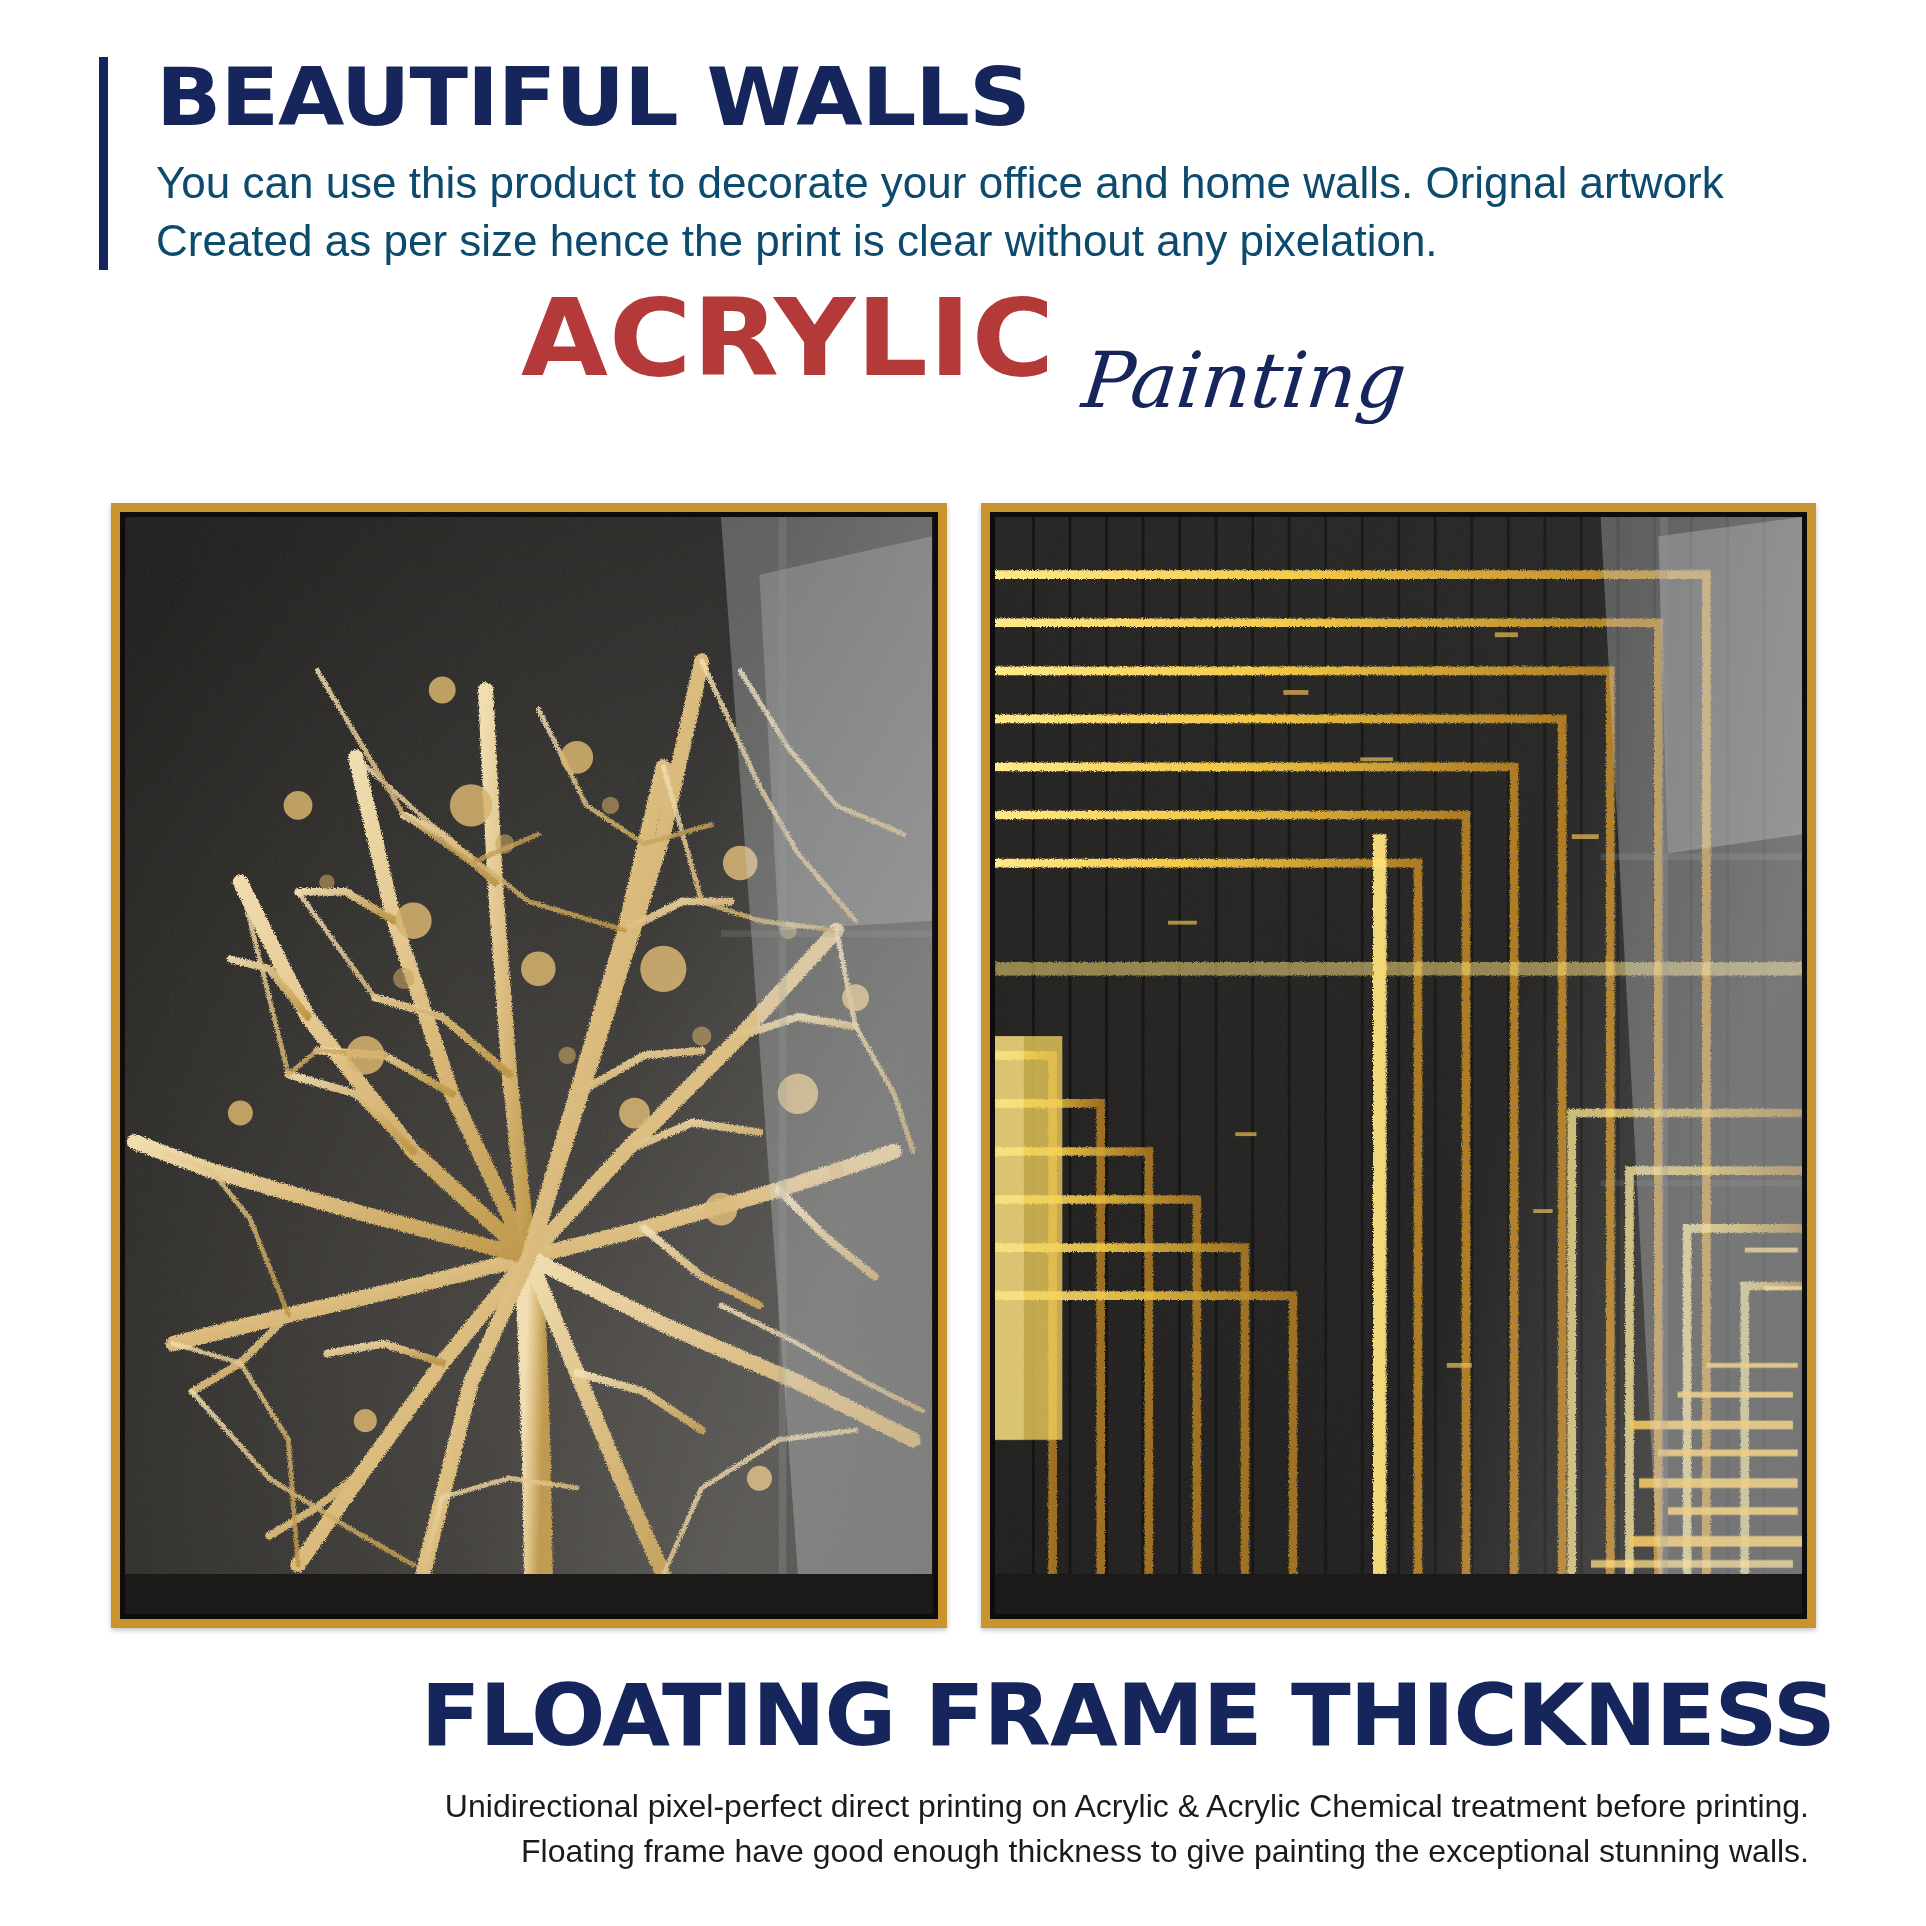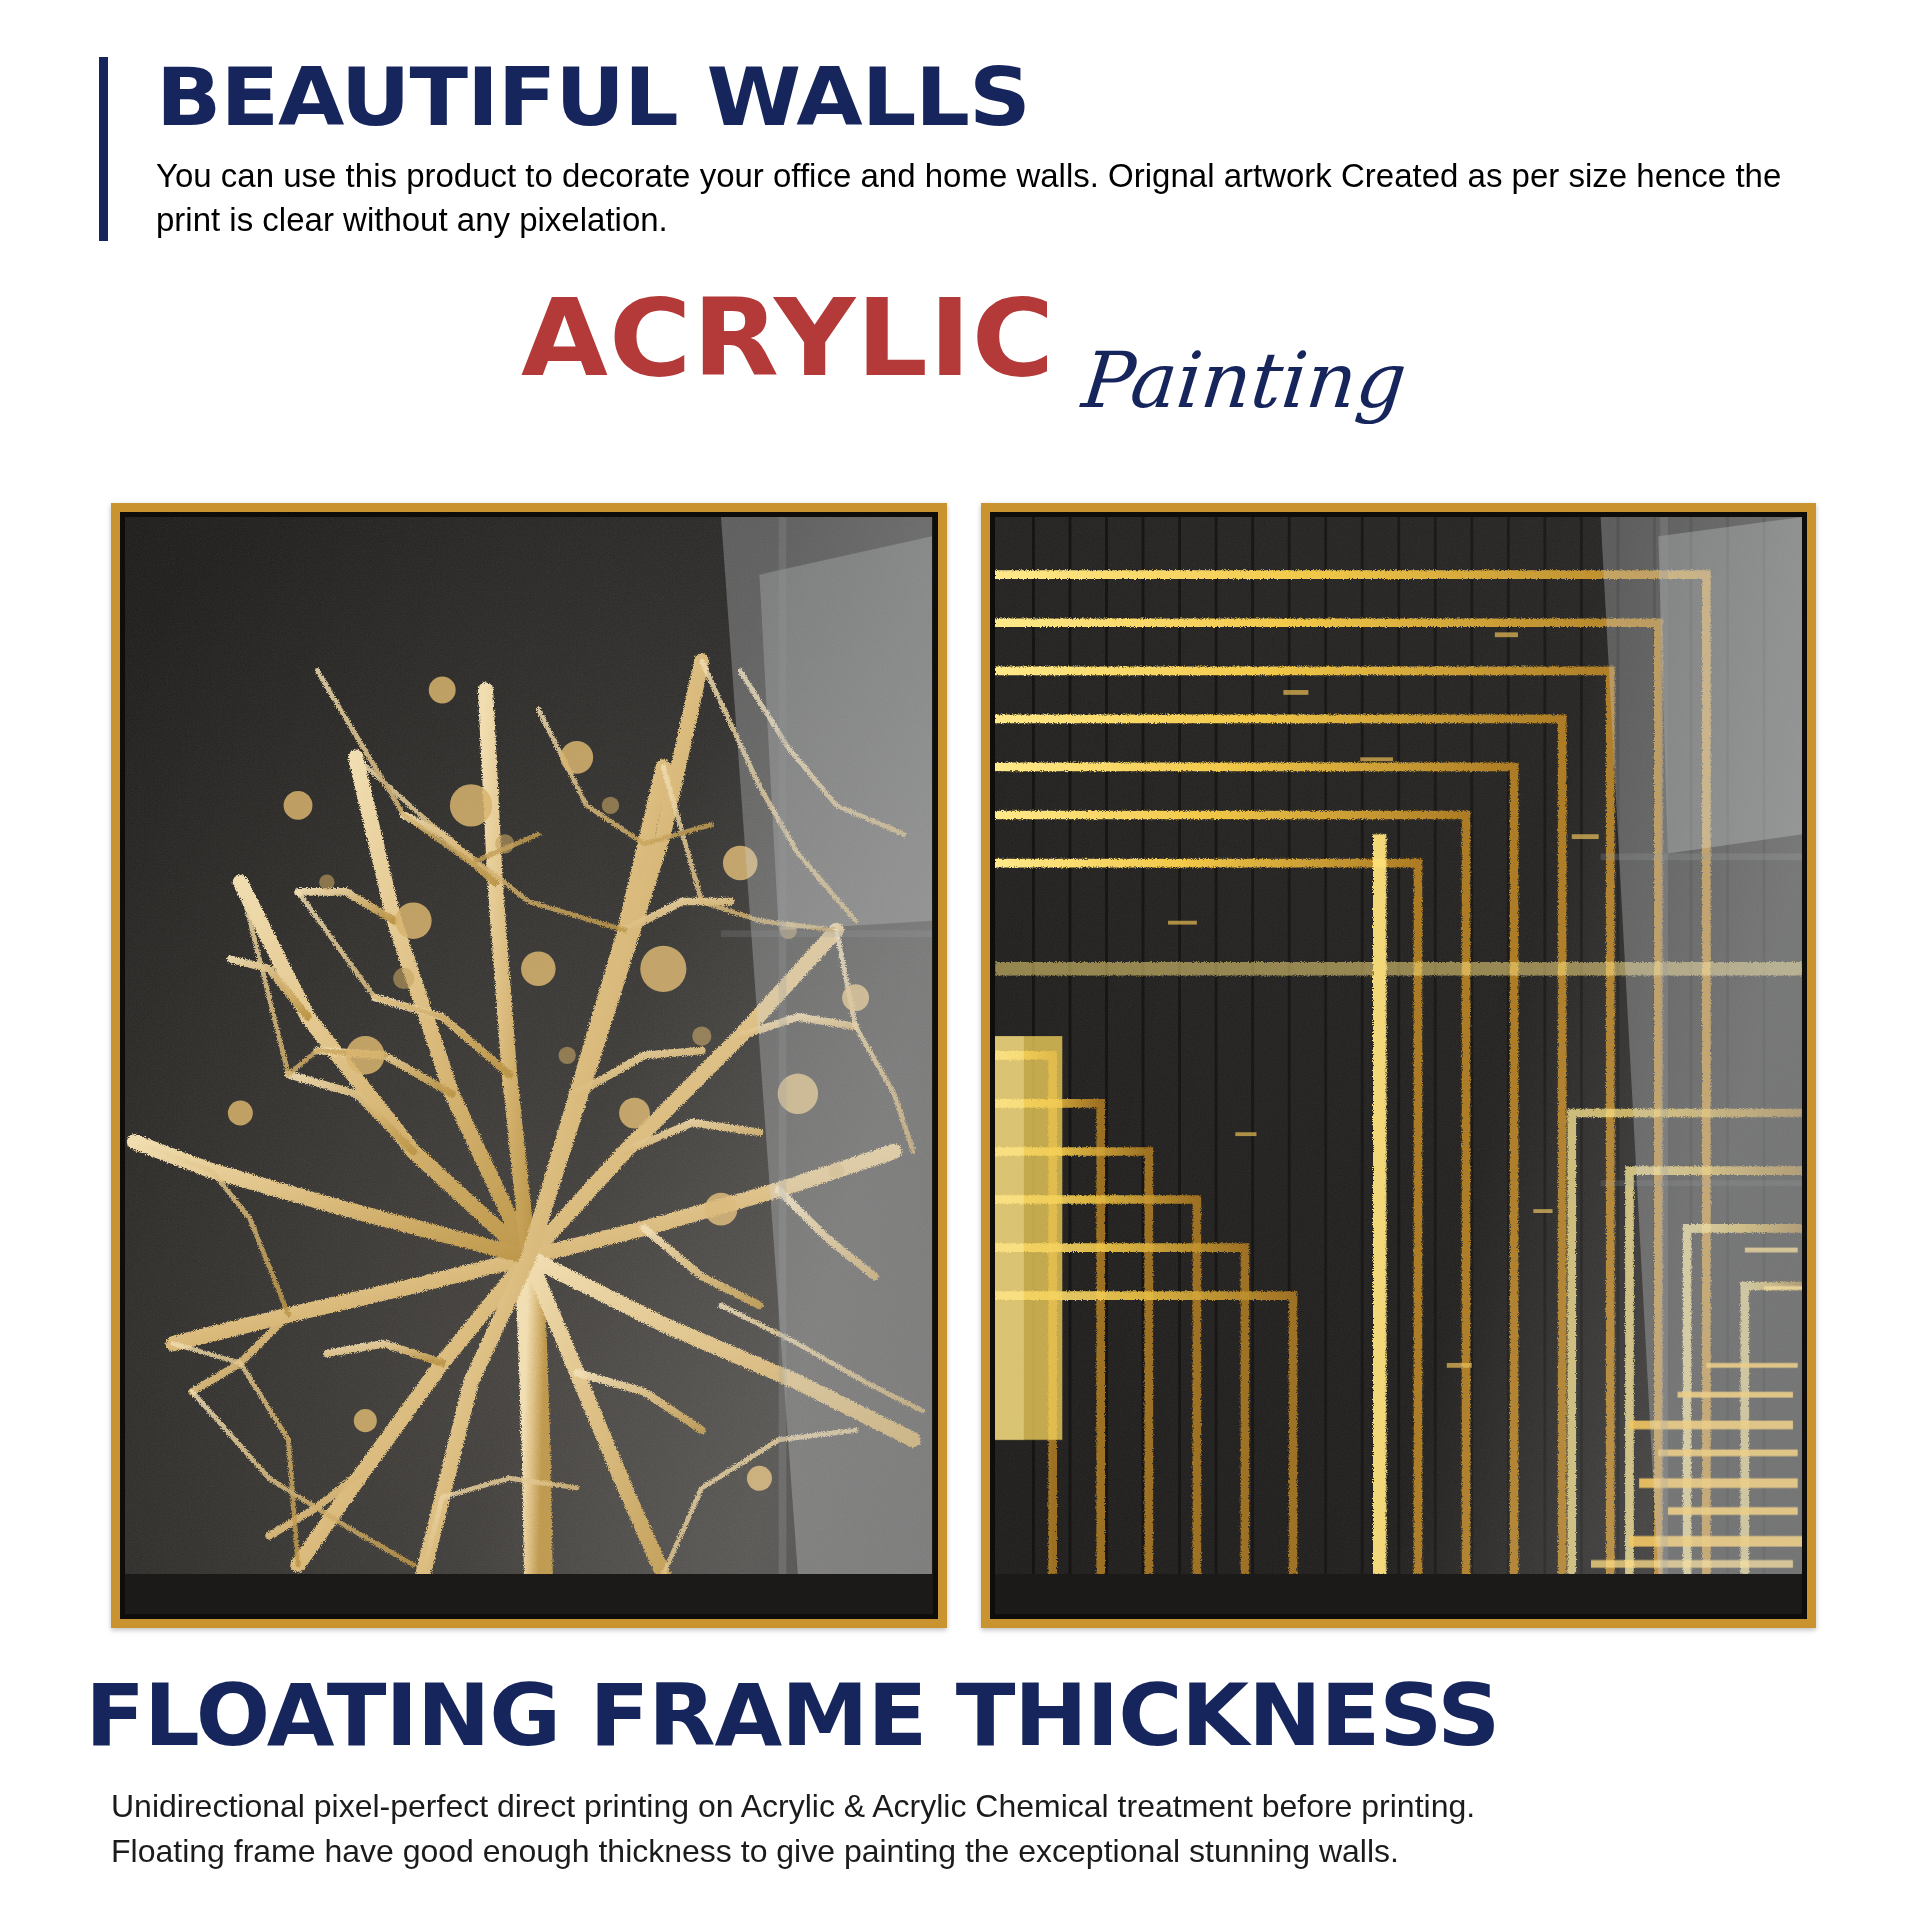--- a/index.html
+++ b/index.html
@@ -30,22 +30,22 @@
     font-size: 81px;
     letter-spacing: -1px;
     color: #16255c;
     line-height: 1.0;
     margin: 0 0 16px 0;
     transform: scaleX(1.06);
     transform-origin: left center;
   }
   .subtext {
     font-family: "Liberation Sans", sans-serif;
-    font-size: 33px;
-    color: #000000;
+    font-size: 44px;
+    color: #0c4a6e;
     line-height: 1.32;
     margin: 0;
     max-width: 1703px;
   }
 
   
   .title-row {
     position: absolute;
     left: 0; top: 285px;
     width: 1927px;
@@ -107,23 +107,23 @@
   
   .glass {
     position: absolute;
     inset: 0;
     pointer-events: none;
   }
 
   
   .bottom-block {
     position: absolute;
-    left: 111px; top: 1673px;
+    left: 96px; top: 1673px;
     width: 1713px;
-    text-align: left;
+    text-align: right;
   }
   .bottom-title {
     font-family: "DejaVu Sans", sans-serif;
     font-weight: bold;
     font-size: 85px;
     color: #16255c;
     line-height: 1.0;
     margin: 0 0 26px 0;
     letter-spacing: -1px;
     transform: scaleX(1.03);

